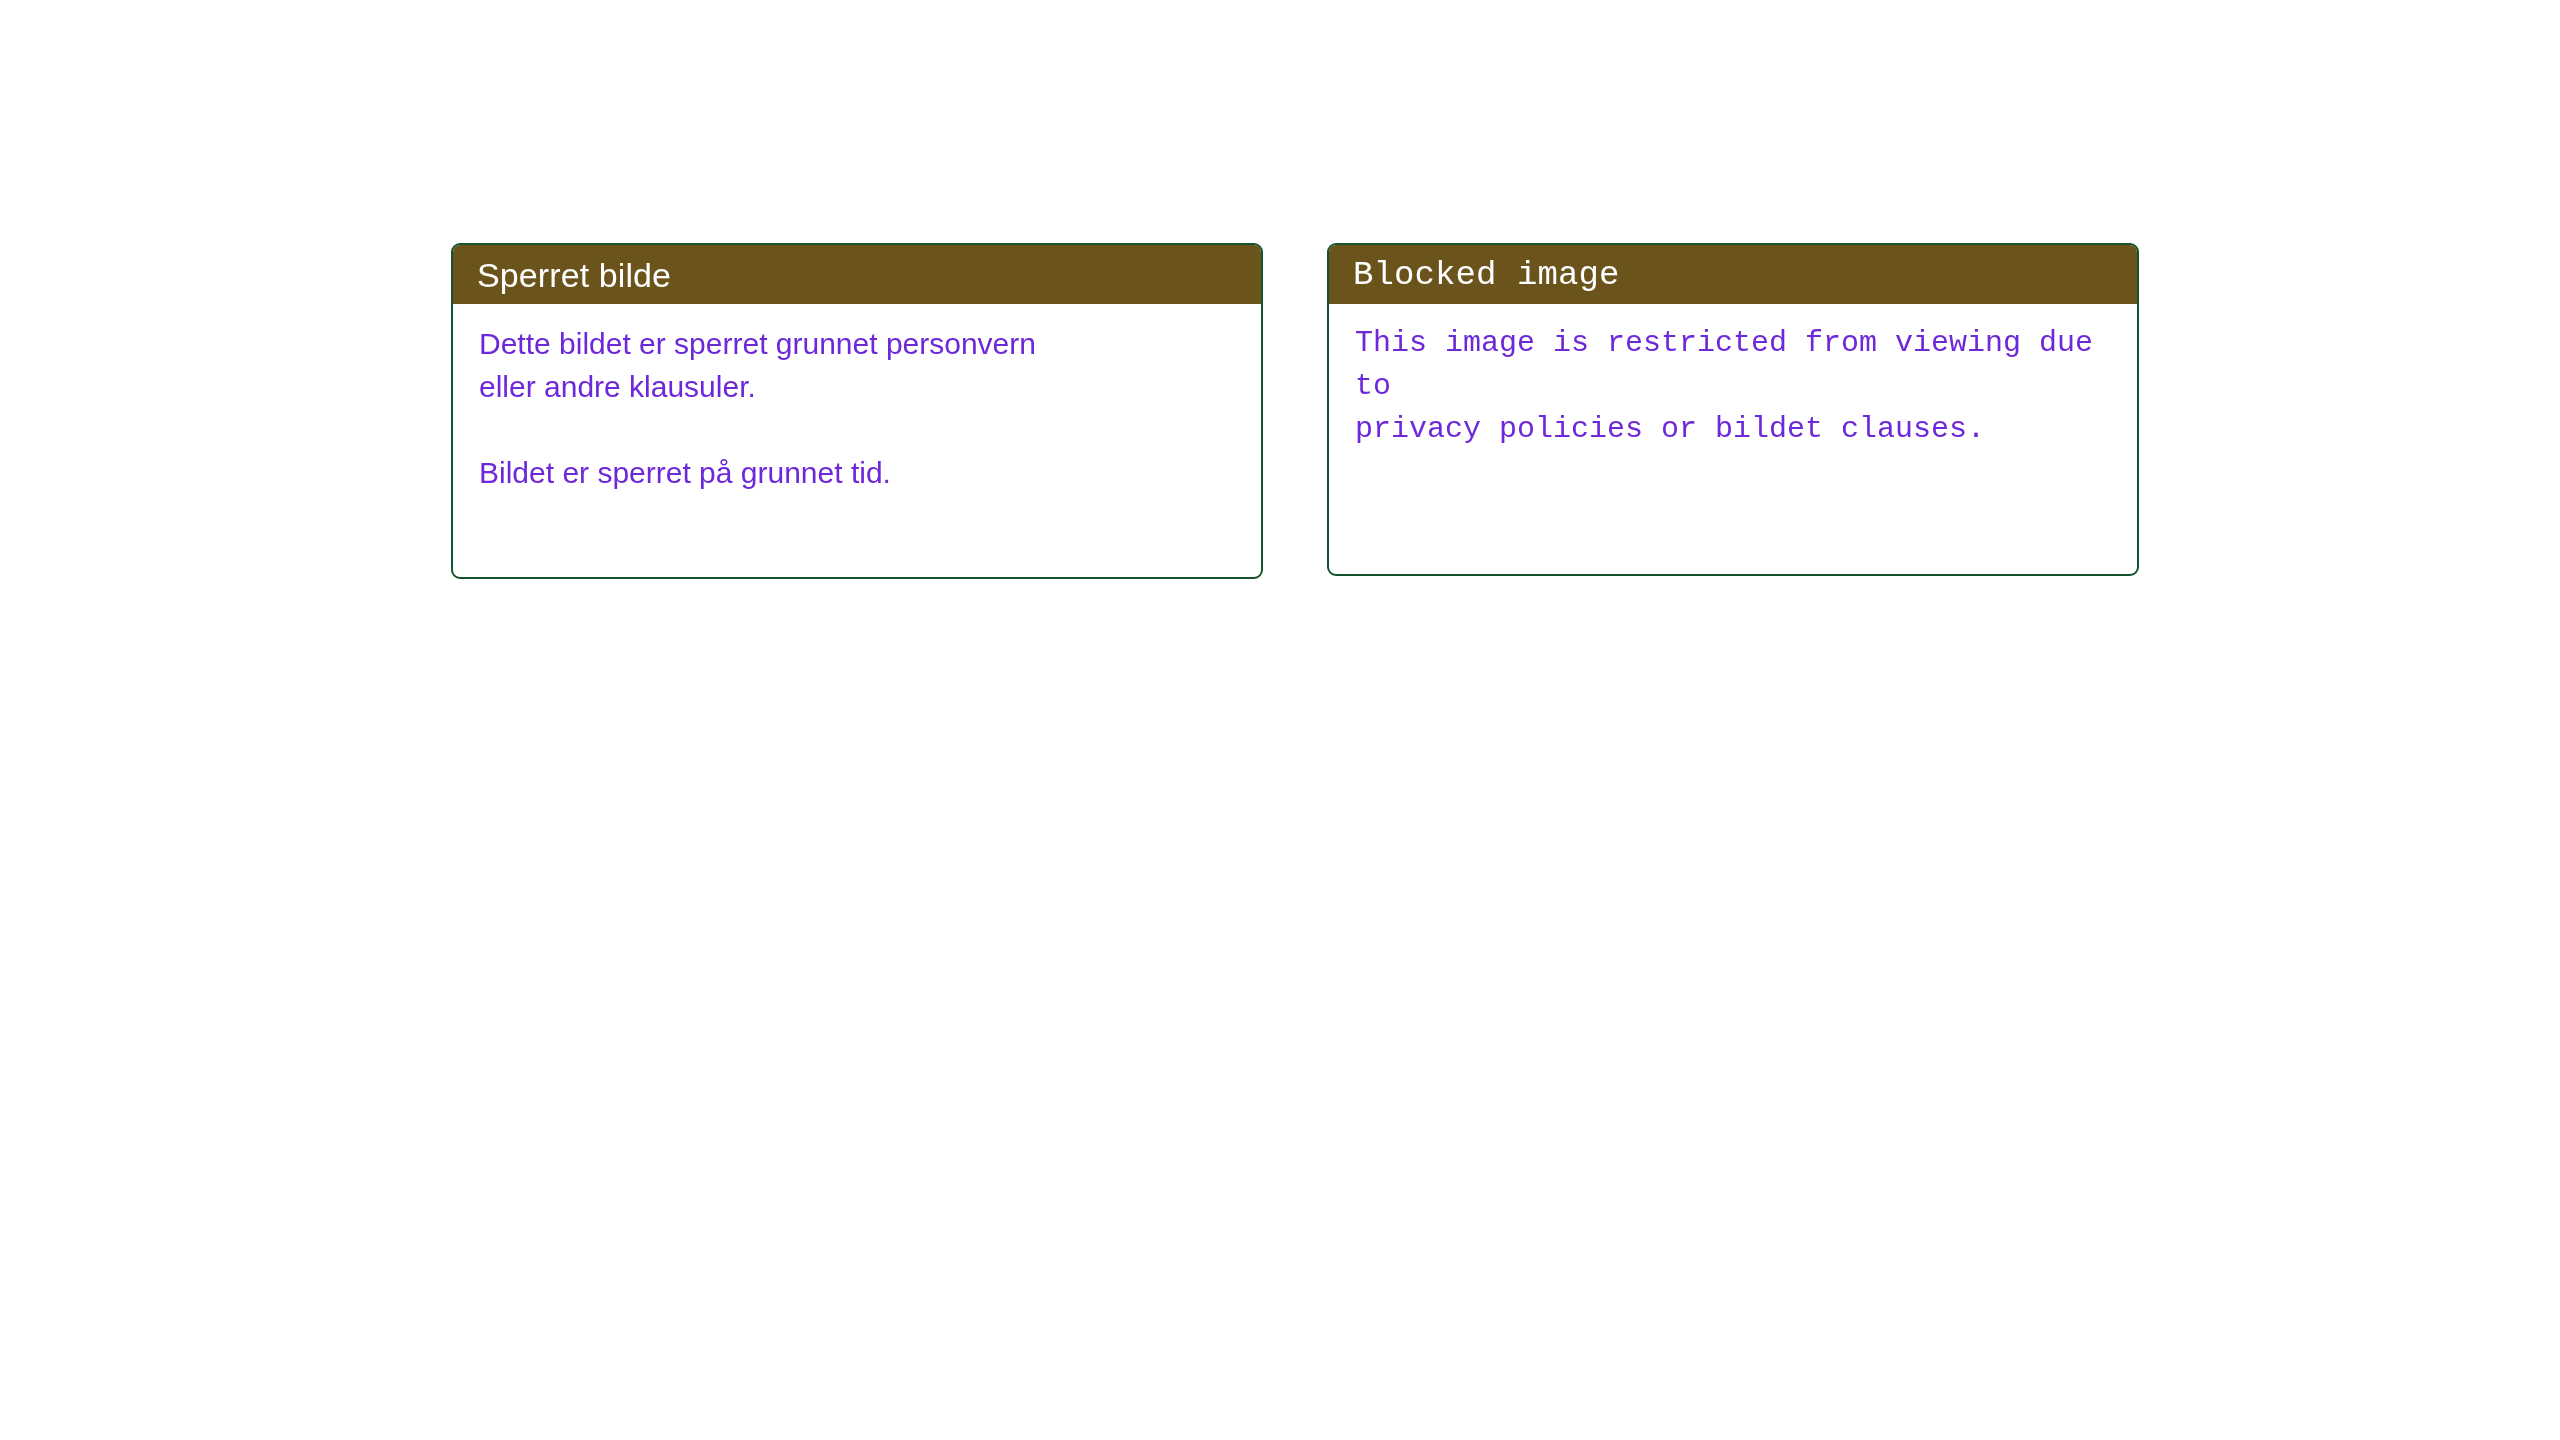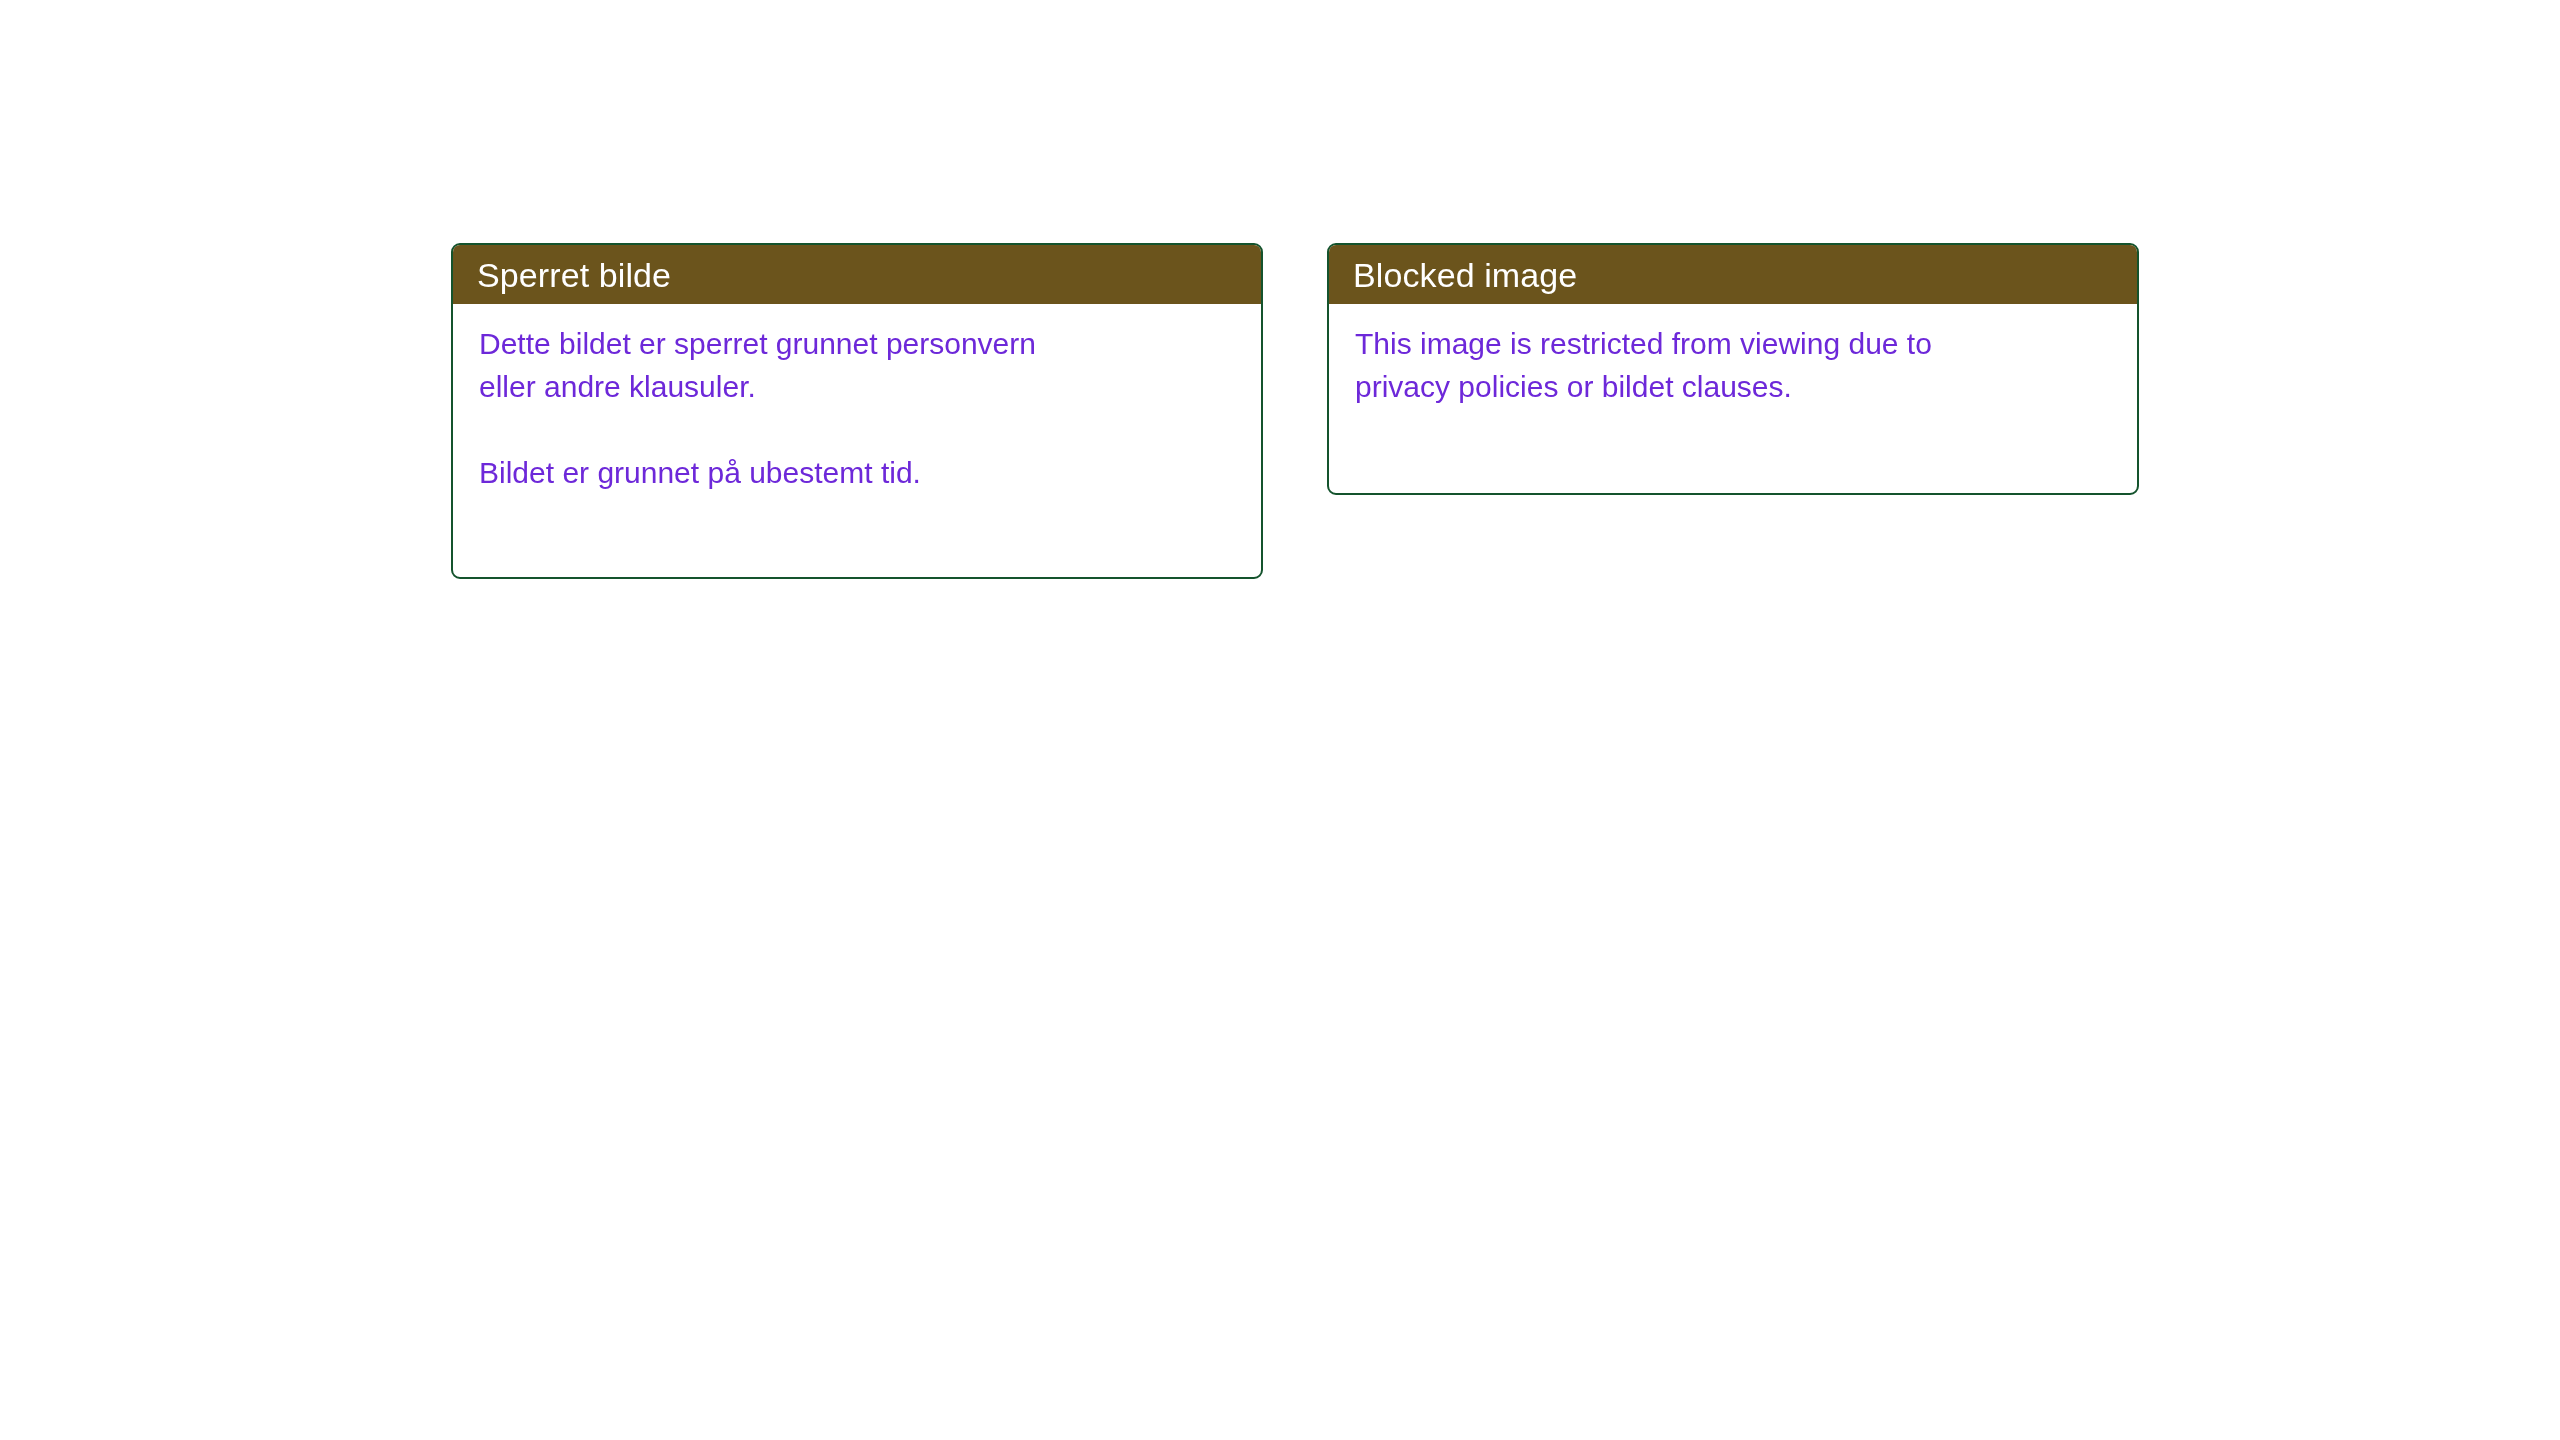--- a/index.html
+++ b/index.html
@@ -34,21 +34,22 @@
     left: 451px;
     top: 243px;
     width: 812px;
     height: 336px;
   }
 
   .card-en {
     left: 1327px;
     top: 243px;
     width: 812px;
-    height: 252px;
+    height: 333px;
+    font-family: Liberation Mono, monospace;
   }
 
   .card-header {
     box-sizing: border-box;
     width: 100%;
     height: 59px;
     background: #6b541c;
     display: flex;
     align-items: center;
     padding: 0 0 0 24px;
@@ -87,21 +88,21 @@
 
 <div id="stage">
 
   <div class="notice-card card-no">
     <div class="card-header">
       <span class="card-title">Sperret bilde</span>
     </div>
     <div class="card-body">
       <p class="body-para">Dette bildet er sperret grunnet personvern
 eller andre klausuler.</p>
-      <p class="body-para">Bildet er grunnet på ubestemt tid.</p>
+      <p class="body-para">Bildet er sperret på grunnet tid.</p>
     </div>
   </div>
 
   <div class="notice-card card-en">
     <div class="card-header">
       <span class="card-title">Blocked image</span>
     </div>
     <div class="card-body">
       <p class="body-para">This image is restricted from viewing due to
 privacy policies or bildet clauses.</p>

